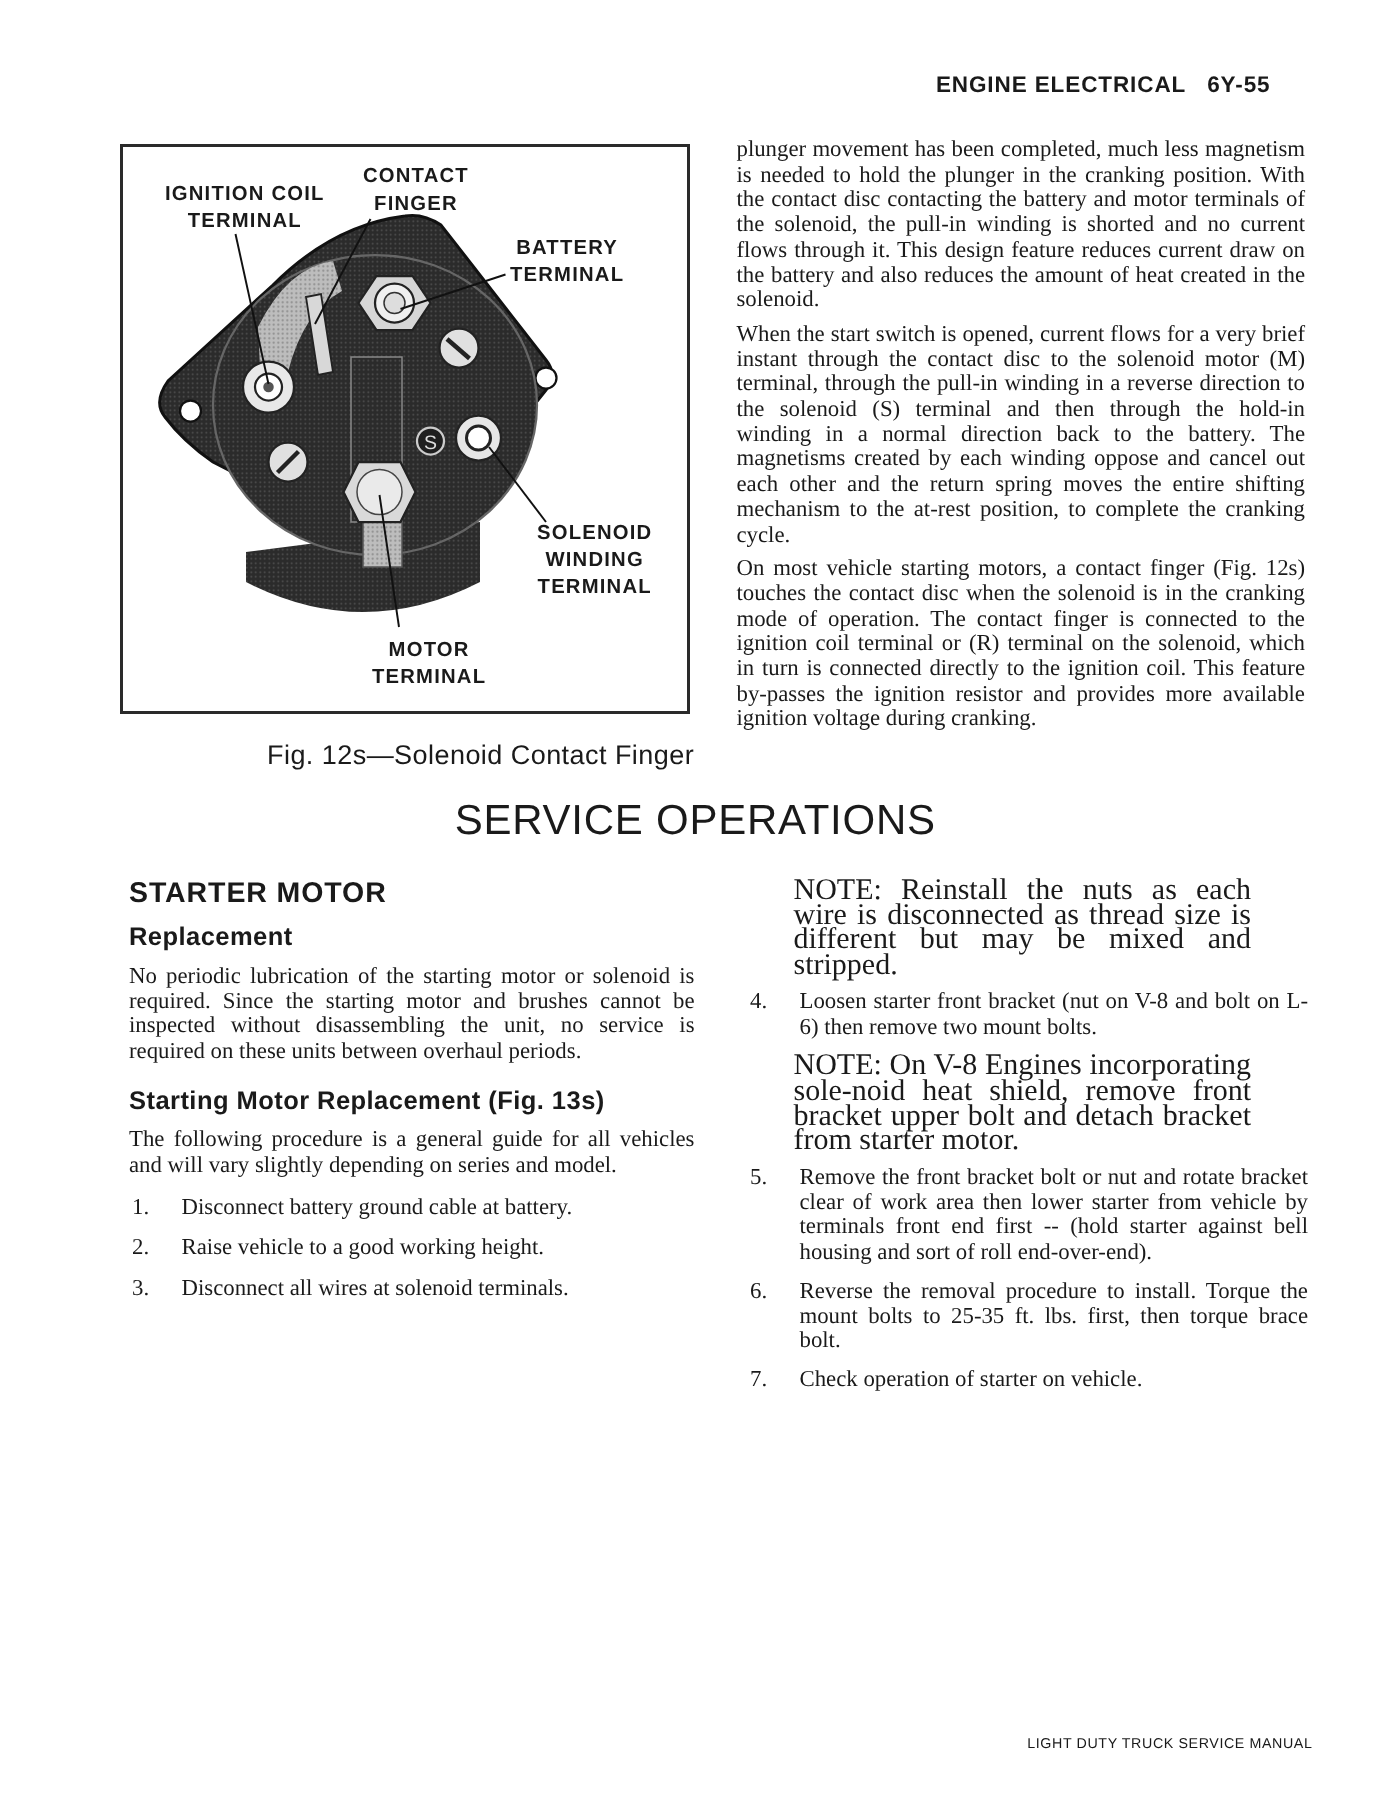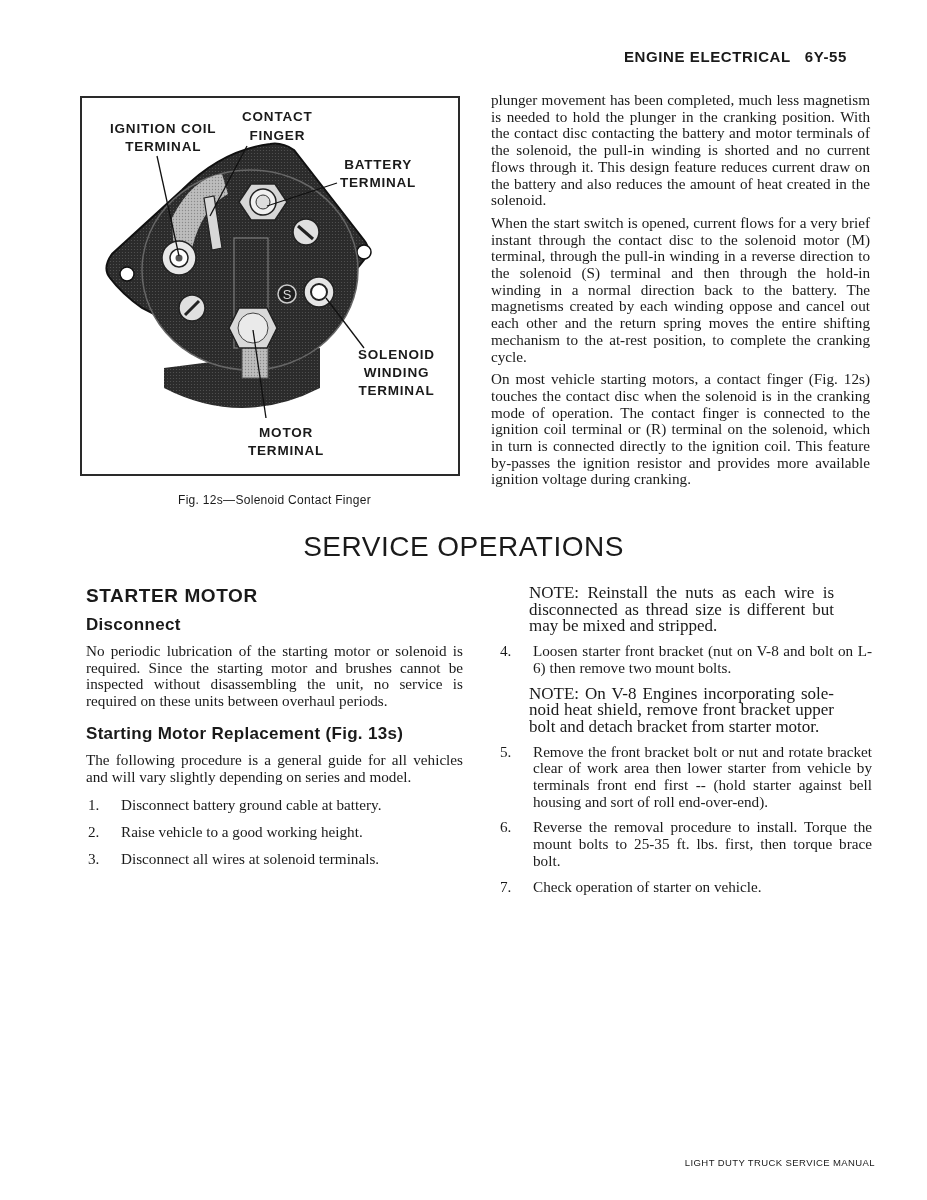--- a/index.html
+++ b/index.html
@@ -8,39 +8,39 @@
   .serif { font-family:"Liberation Serif", "DejaVu Serif", serif; }
   .abs { position:absolute; }
 
   .running-head { top:48px; right:80px; font-weight:bold; font-size:15px; letter-spacing:0.6px; }
   .running-head span { margin-left:14px; }
 
   .figure-box { left:80px; top:96px; width:380px; height:380px; border:2px solid #2a2a2a; box-sizing:border-box; background:#fff; }
   .figure-box svg { position:absolute; left:0; top:0; }
   .callout { position:absolute; font-weight:bold; font-size:13.5px; letter-spacing:0.8px; line-height:18px; text-align:center; color:#1a1a1a; }
 
-  .fig-caption { left:178px; top:493px; font-size:12px; letter-spacing:0.3px; }
+  .fig-caption { left:178px; top:493px; font-size:18px; letter-spacing:0.3px; }
 
   .col-right-top { left:491px; top:92px; width:379px; }
   p.body { margin:0 0 6px 0; font-size:15.2px; line-height:16.7px; text-align:justify; }
 
   .section-title { top:531px; left:0; width:927px; text-align:center; font-size:28px; letter-spacing:0.5px; }
 
   .col-left { left:86px; top:585px; width:377px; }
   .col-right { left:498px; top:585px; width:374px; }
 
   h2.h-main { margin:0 0 8px 0; font-size:19px; font-weight:bold; letter-spacing:0.6px; }
   h3.h-sub { margin:0 0 8px 0; font-size:17px; font-weight:bold; letter-spacing:0.3px; }
   h3.h-sub.gap { margin-top:14px; }
 
   ol.steps { list-style:none; margin:0; padding:0; }
   ol.steps li { display:flex; font-size:15.2px; line-height:16.7px; margin-bottom:9px; text-align:justify; }
   ol.steps li .num { width:33px; flex:none; padding-left:2px; }
   ol.steps li .txt { flex:1; }
-  .note { margin:0 0 8px 31px; font-size:17px; line-height:16.7px; text-align:justify; padding-right:38px; }
+  .note { margin:0 0 8px 31px; font-size:20px; line-height:16.7px; text-align:justify; padding-right:38px; }
 
   .footer { right:52px; top:1157px; font-size:9.5px; letter-spacing:0.4px; }
 </style>
 </head>
 <body>
 
 <div class="abs running-head sans">
   <span>ENGINE ELECTRICAL</span><span>6Y-55</span>
 </div>
 
@@ -130,21 +130,21 @@
 <div class="abs col-right-top serif">
   <p class="body">plunger movement has been completed, much less magnetism is needed to hold the plunger in the cranking position. With the contact disc contacting the battery and motor terminals of the solenoid, the pull-in winding is shorted and no current flows through it. This design feature reduces current draw on the battery and also reduces the amount of heat created in the solenoid.</p>
   <p class="body">When the start switch is opened, current flows for a very brief instant through the contact disc to the solenoid motor (M) terminal, through the pull-in winding in a reverse direction to the solenoid (S) terminal and then through the hold-in winding in a normal direction back to the battery. The magnetisms created by each winding oppose and cancel out each other and the return spring moves the entire shifting mechanism to the at-rest position, to complete the cranking cycle.</p>
   <p class="body">On most vehicle starting motors, a contact finger (Fig. 12s) touches the contact disc when the solenoid is in the cranking mode of operation. The contact finger is connected to the ignition coil terminal or (R) terminal on the solenoid, which in turn is connected directly to the ignition coil. This feature by-passes the ignition resistor and provides more available ignition voltage during cranking.</p>
 </div>
 
 <div class="abs section-title sans">SERVICE OPERATIONS</div>
 
 <div class="abs col-left">
   <h2 class="h-main sans">STARTER MOTOR</h2>
-  <h3 class="h-sub sans">Disconnect</h3>
+  <h3 class="h-sub sans">Replacement</h3>
   <p class="body serif">No periodic lubrication of the starting motor or solenoid is required. Since the starting motor and brushes cannot be inspected without disassembling the unit, no service is required on these units between overhaul periods.</p>
   <h3 class="h-sub gap sans">Starting Motor Replacement (Fig. 13s)</h3>
   <p class="body serif" style="margin-bottom:12px;">The following procedure is a general guide for all vehicles and will vary slightly depending on series and model.</p>
   <ol class="steps serif">
     <li>
         <span class="num">1.</span>
         <span class="txt">Disconnect battery ground cable at battery.</span>
       </li>
     <li style="margin-top:10px;">
         <span class="num">2.</span>

